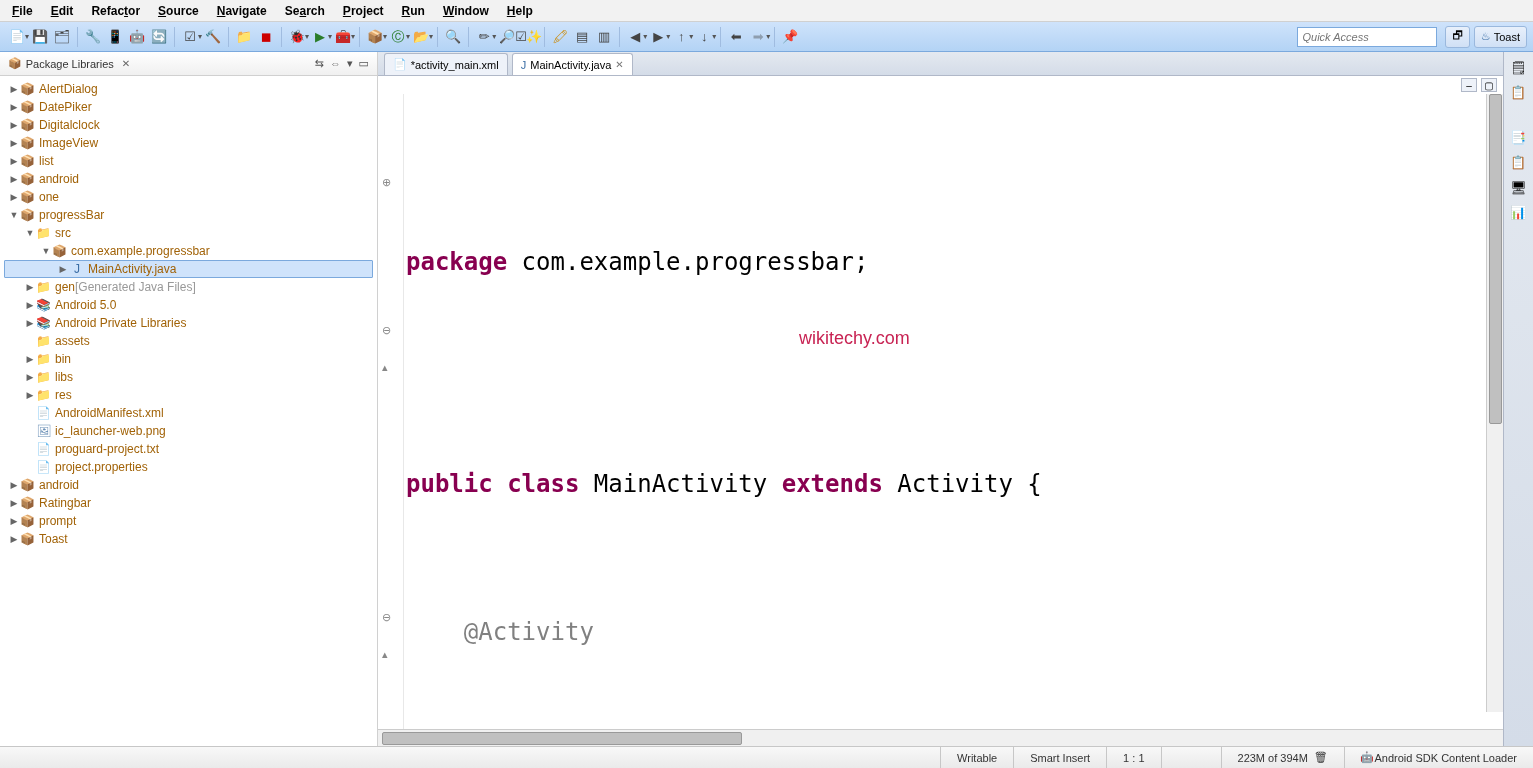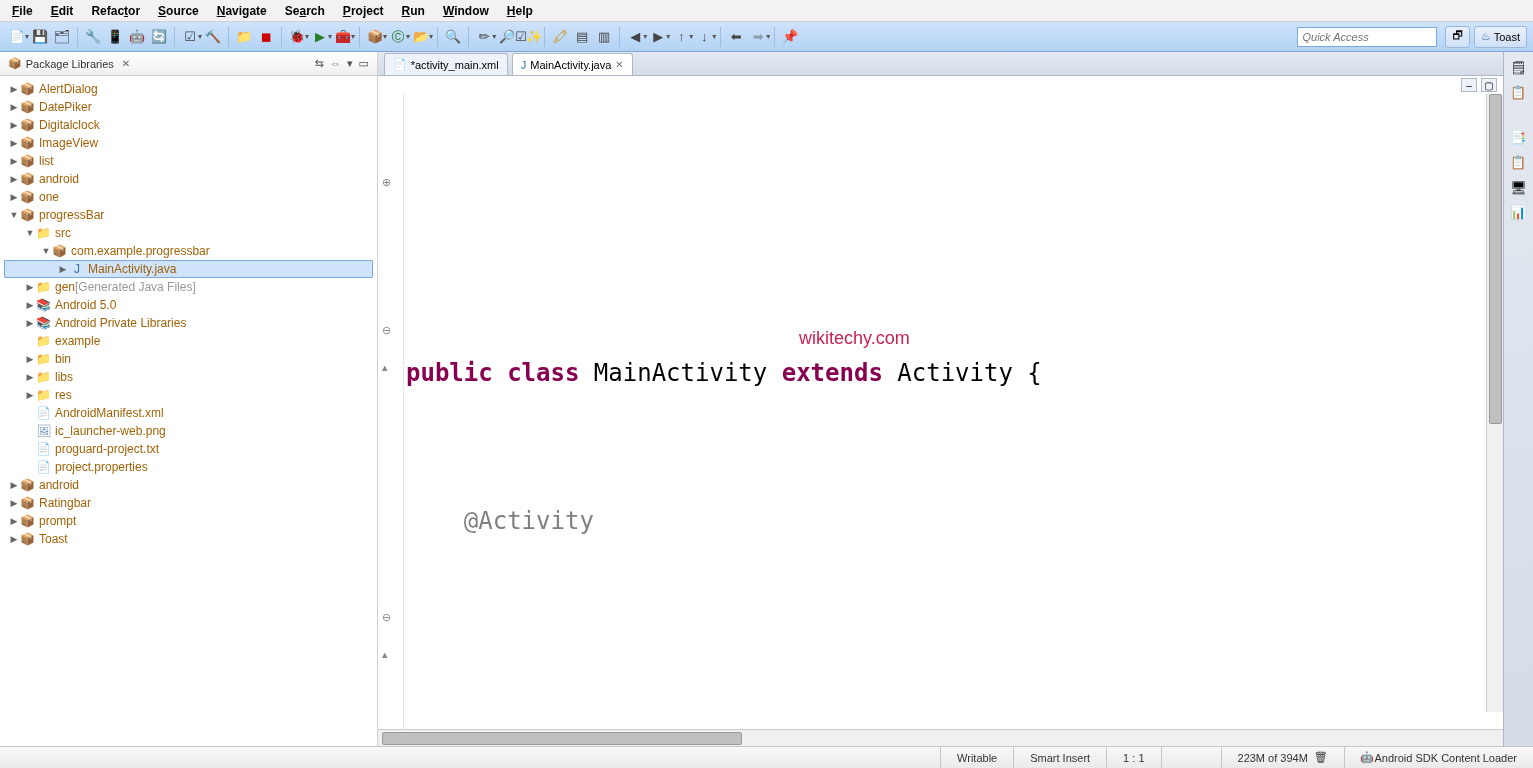--- a/index.html
+++ b/index.html
@@ -222,21 +222,21 @@
           <span class="tlabel">Android 5.0</span>
         </div>
         <div class="tree-item" style="padding-left: 20px;">
           <span class="twisty">▶</span>
           <span class="ticon" style="color: rgb(139, 69, 19);">📚</span>
           <span class="tlabel">Android Private Libraries</span>
         </div>
         <div class="tree-item" style="padding-left: 20px;">
           <span class="twisty"></span>
           <span class="ticon" style="color: rgb(216, 160, 60);">📁</span>
-          <span class="tlabel">example</span>
+          <span class="tlabel">assets</span>
         </div>
         <div class="tree-item" style="padding-left: 20px;">
           <span class="twisty">▶</span>
           <span class="ticon" style="color: rgb(216, 160, 60);">📁</span>
           <span class="tlabel">bin</span>
         </div>
         <div class="tree-item" style="padding-left: 20px;">
           <span class="twisty">▶</span>
           <span class="ticon" style="color: rgb(216, 160, 60);">📁</span>
           <span class="tlabel">libs</span>
@@ -309,20 +309,21 @@
       <div class="gutter">
         <span class="fold-mark" style="top:82px; left:4px;">⊕</span>
         <span class="fold-mark" style="top:230px; left:4px;">⊖</span>
         <span class="fold-mark" style="top:267px; left:4px;">▴</span>
         <span class="fold-mark" style="top:517px; left:4px;">⊖</span>
         <span class="fold-mark" style="top:554px; left:4px;">▴</span>
       </div>
       <div class="code" id="code">
         <div class="hl-line" style="top:2px;"></div>
         <div class="watermark" style="top:226px; left:395px;text-align:right;">wikitechy.com</div>
+      <div><span class="kw">package</span> com.example.progressbar;</div>
 <div> </div>
 <div> </div>
 <div><span class="kw">public</span> <span class="kw">class</span> MainActivity <span class="kw">extends</span> Activity {</div>
 <div> </div>
 <div>    <span class="ann">@Activity</span></div>
 
 
 
 
 

